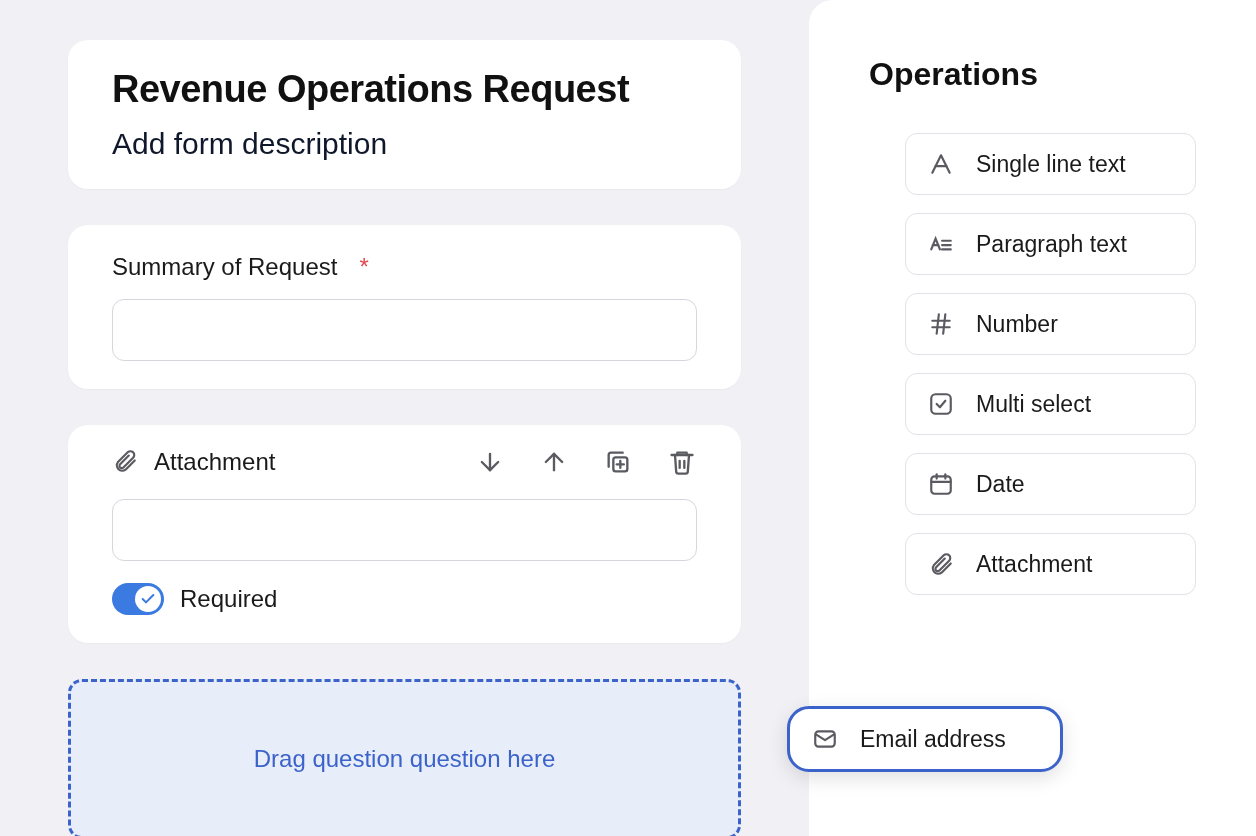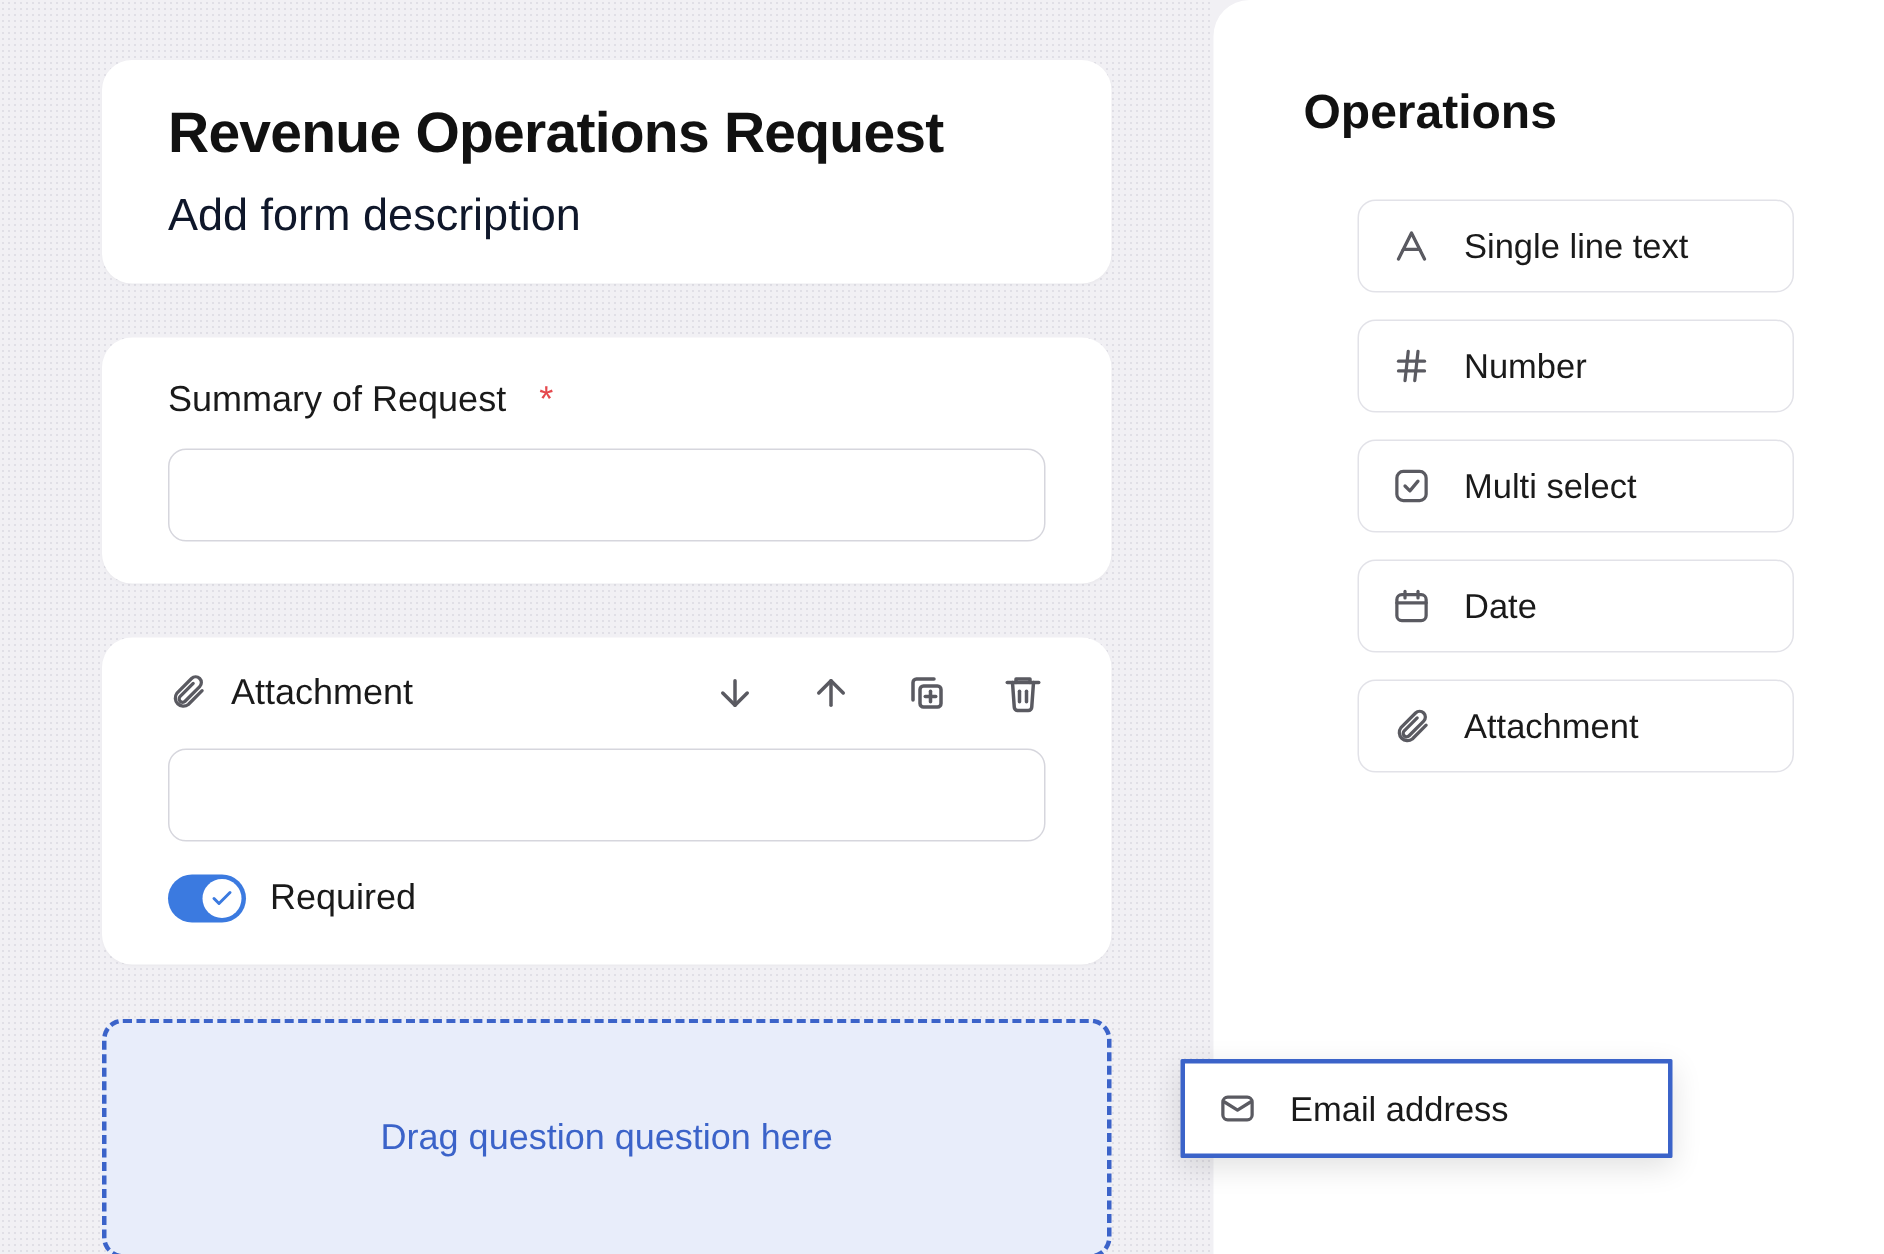--- a/index.html
+++ b/index.html
@@ -157,23 +157,23 @@
       color: #5a5a61;
       flex-shrink: 0;
       display: flex;
       align-items: center;
       justify-content: center;
     }
     .q-dragged {
       position: absolute;
       left: -22px;
       top: 706px;
-      width: 328px;
+      width: 276px;
       border: 3px solid #3b63c9;
-      border-radius: 1px;
+      border-radius: 22px;
       background: #fff;
       height: 66px;
       display: flex;
       align-items: center;
       gap: 22px;
       padding: 0 22px;
       font-size: 23px;
       color: #1a1a1a;
       box-shadow: 0 6px 20px rgba(0,0,0,0.12);
       cursor: grabbing;
@@ -263,20 +263,32 @@
   <div class="q-type">
     <span class="qicon">
       <svg viewBox="0 0 24 24" width="26" height="26" fill="none" stroke="currentColor" stroke-width="2" stroke-linecap="round" stroke-linejoin="round">
           <polyline points="4 20 12 4 20 20"></polyline>
           <line x1="7" y1="14" x2="17" y2="14"></line>
         </svg>
     </span>
     <span>Single line text</span>
   </div>
 
+  <div class="q-type">
+    <span class="qicon">
+      <svg viewBox="0 0 24 24" width="26" height="26" fill="none" stroke="currentColor" stroke-width="2" stroke-linecap="round">
+          <polyline points="3 17 7 7 11 17"></polyline>
+          <line x1="4.5" y1="13" x2="9.5" y2="13"></line>
+          <line x1="13" y1="9" x2="21" y2="9"></line>
+          <line x1="13" y1="13" x2="21" y2="13"></line>
+          <line x1="13" y1="17" x2="21" y2="17"></line>
+        </svg>
+    </span>
+    <span>Paragraph text</span>
+  </div>
 
   <div class="q-type">
     <span class="qicon">
       <svg viewBox="0 0 24 24" width="26" height="26" fill="none" stroke="currentColor" stroke-width="2" stroke-linecap="round">
           <line x1="4" y1="9" x2="20" y2="9"></line>
           <line x1="4" y1="15" x2="20" y2="15"></line>
           <line x1="10" y1="3" x2="8" y2="21"></line>
           <line x1="16" y1="3" x2="14" y2="21"></line>
         </svg>
     </span>

